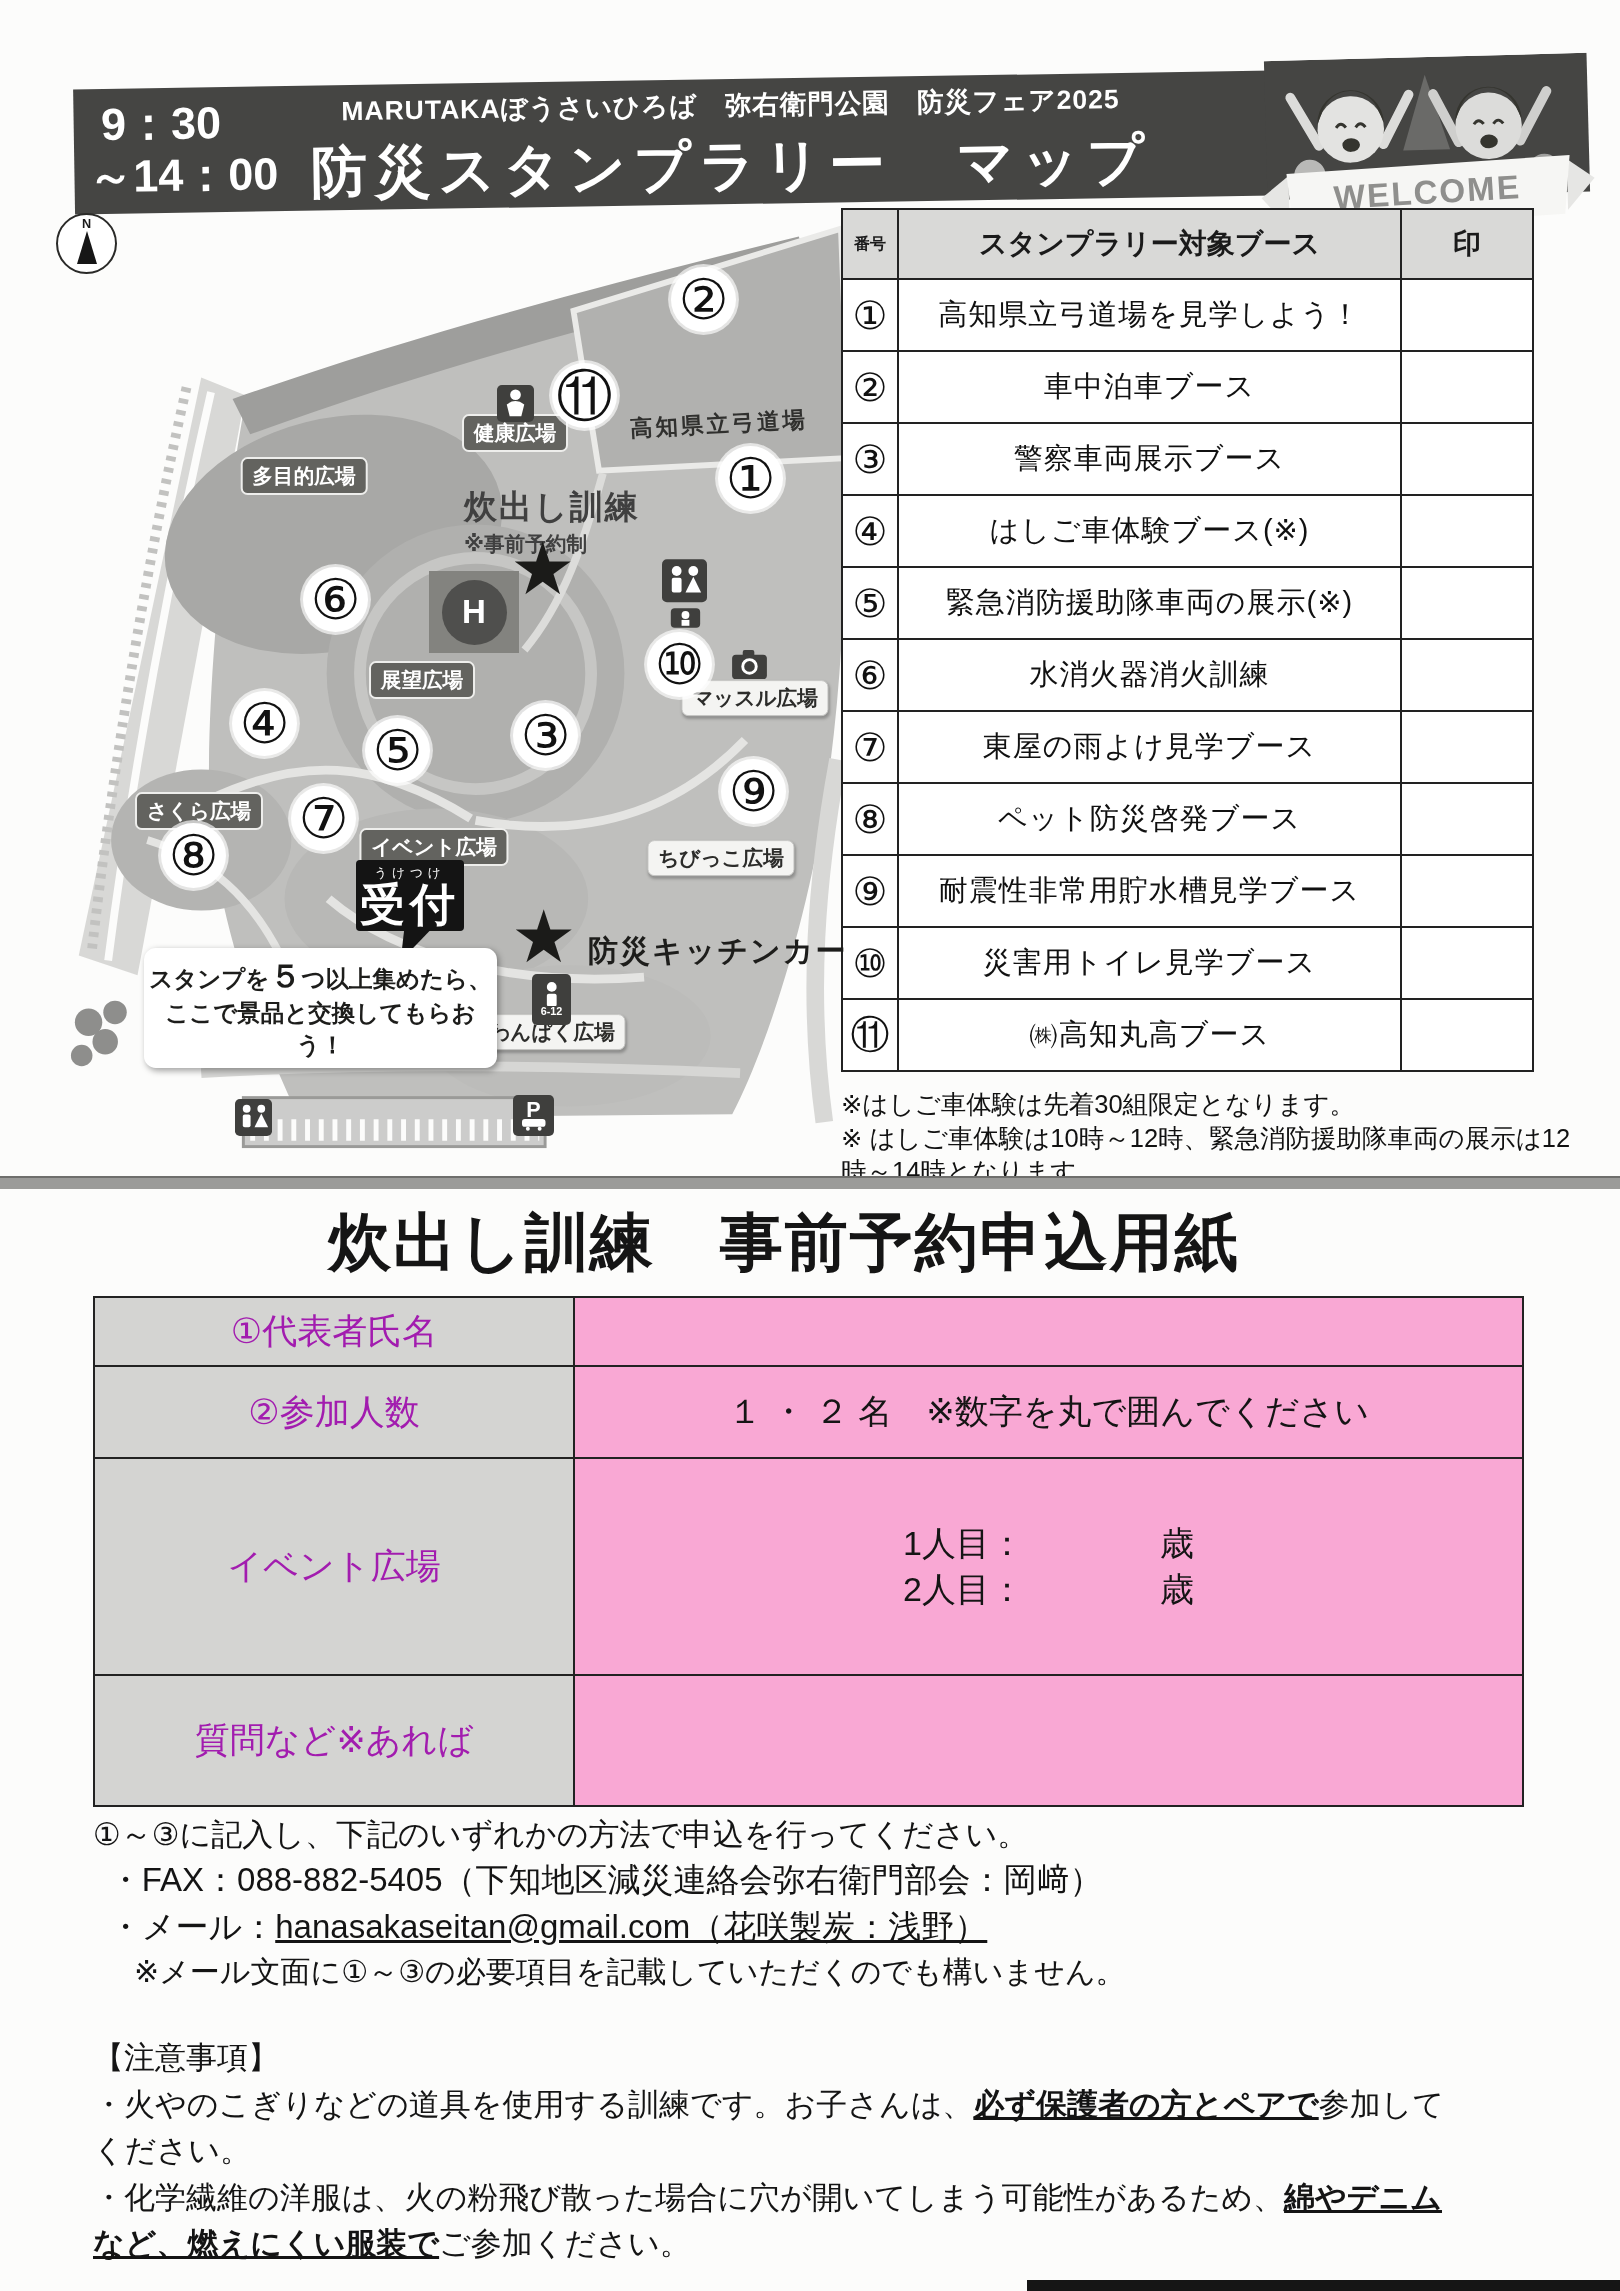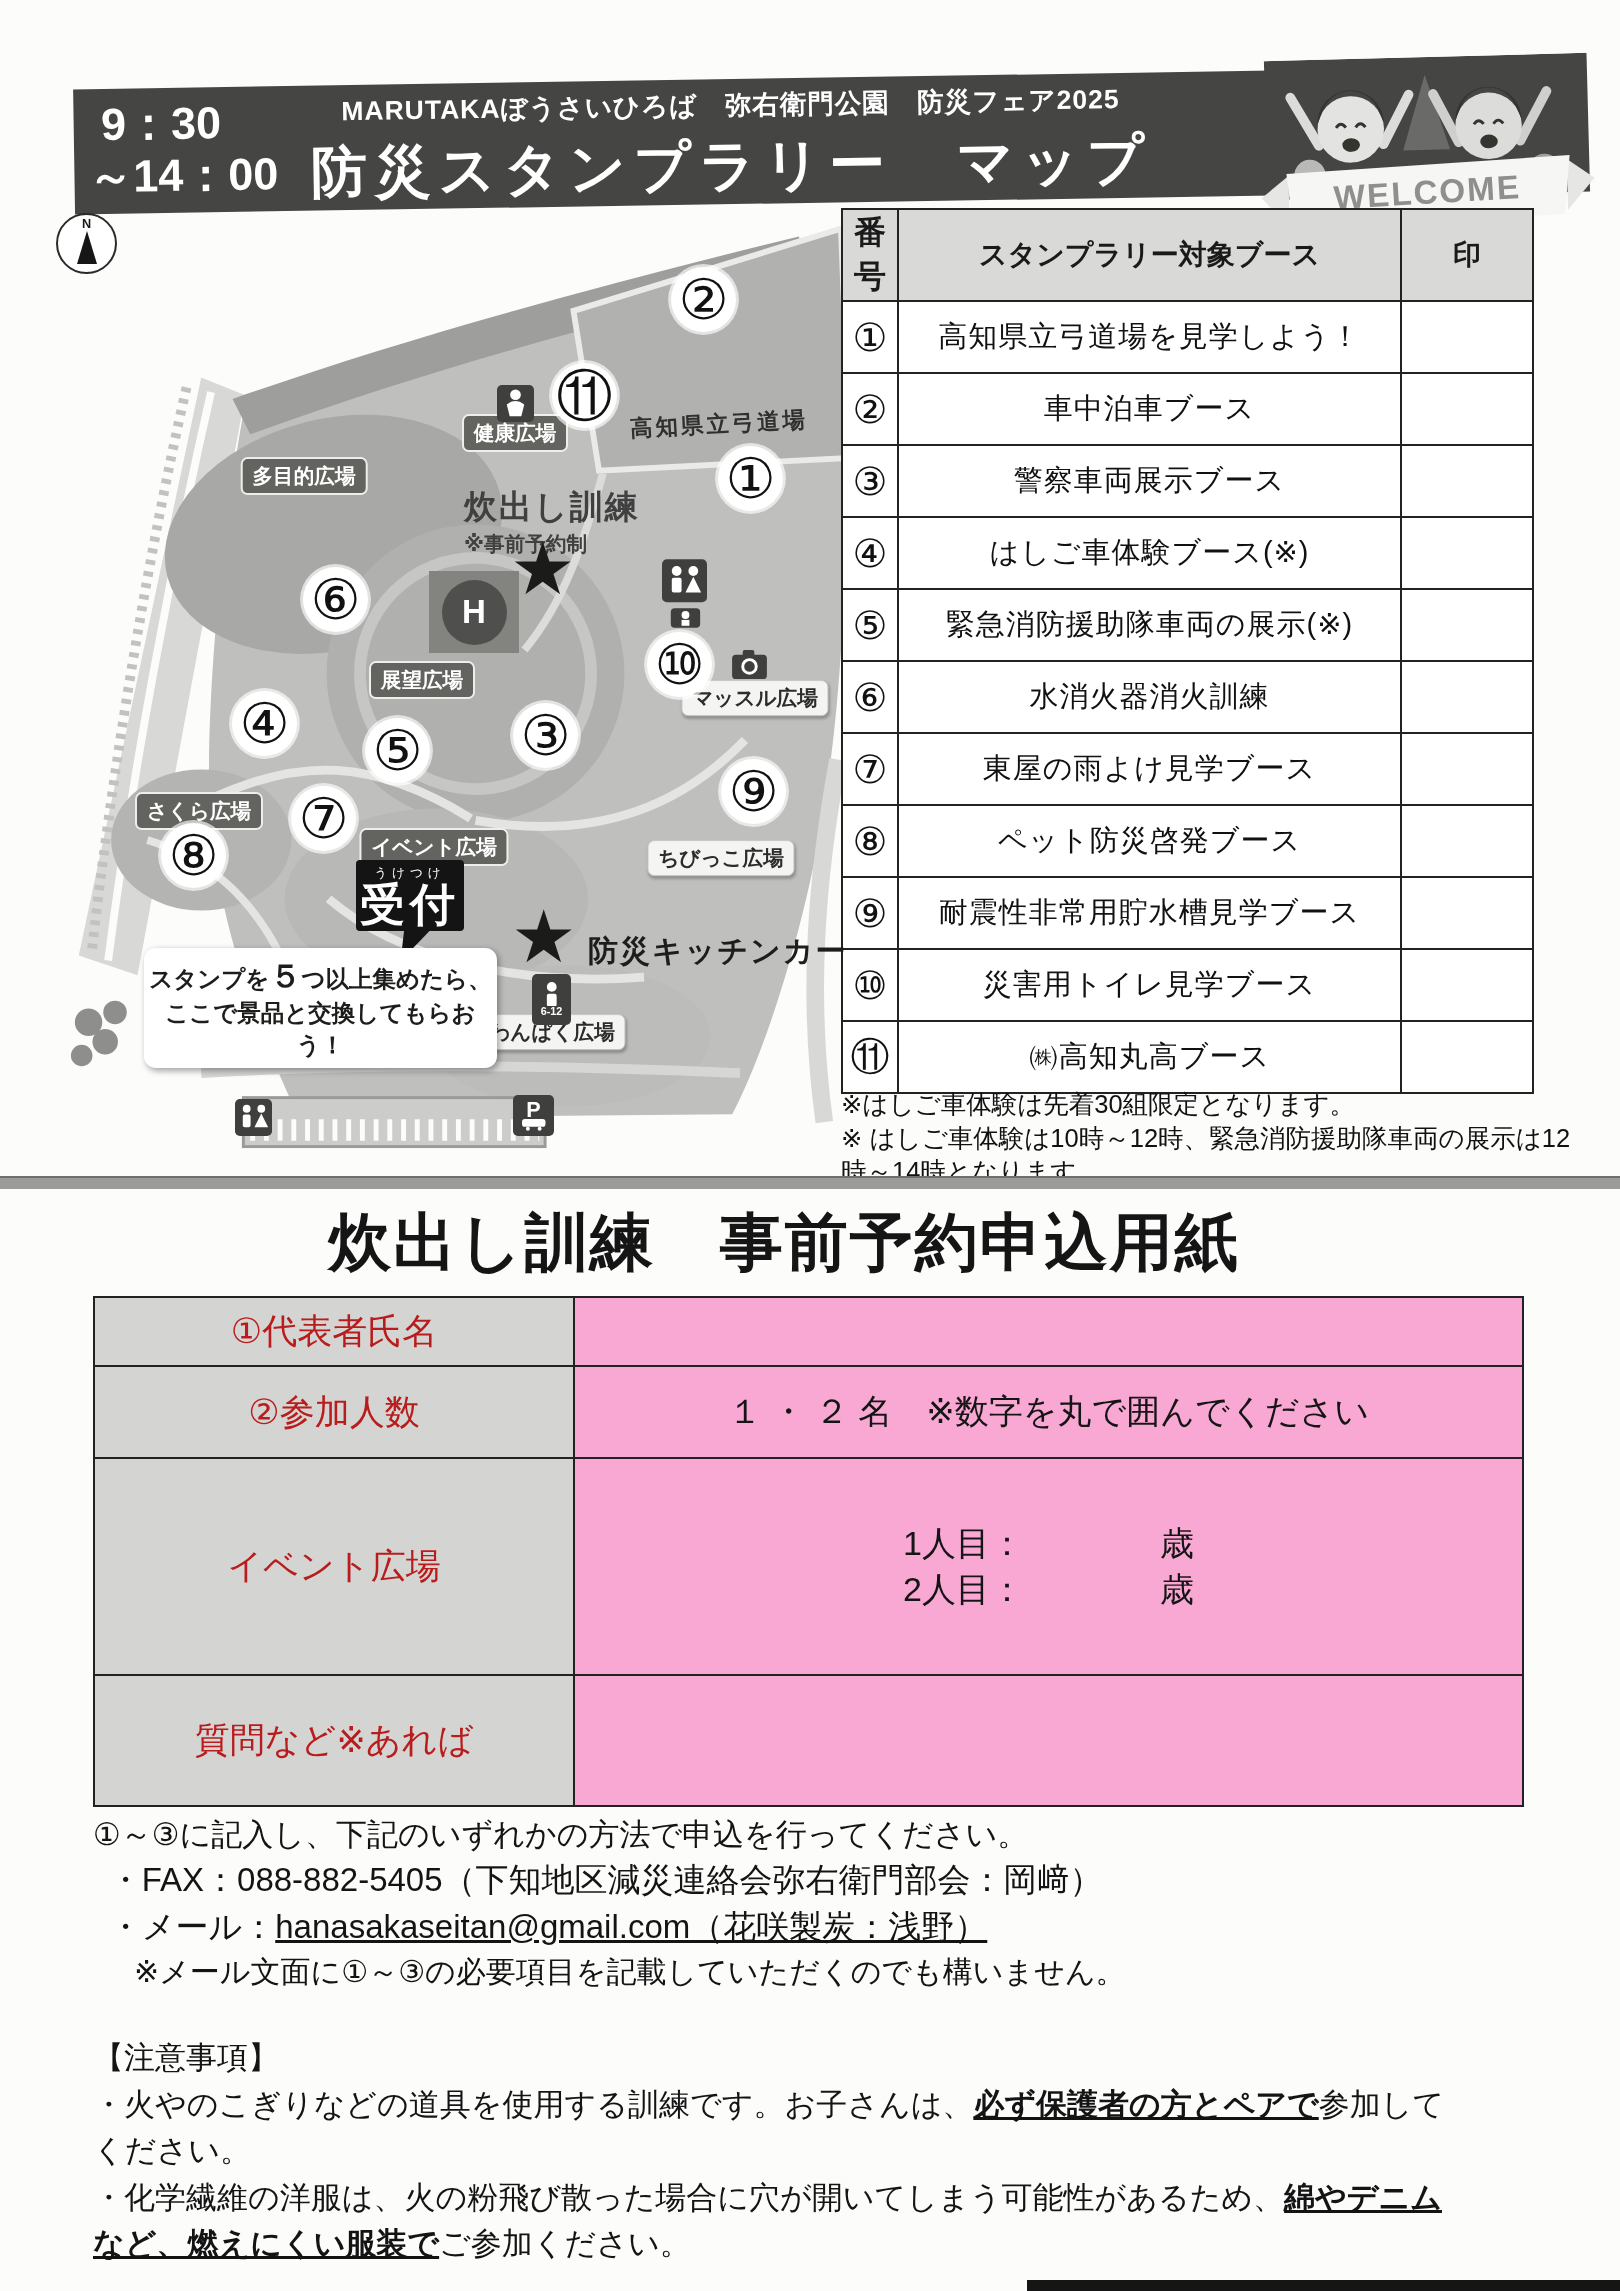--- a/index.html
+++ b/index.html
@@ -53,32 +53,32 @@
           color:#1d1d1b;line-height:1.35;padding:6.9px 3.9px;z-index:7;}
   .bubble .big{font-size:32px;}
   .icon-box{position:absolute;background:#3f3f3d;border-radius:4.9px;display:flex;flex-direction:column;
           align-items:center;justify-content:center;z-index:5;}
   .icon-box .range{color:#fff;font-size:10.8px;font-weight:bold;line-height:11.8px;}
   
   .booth{position:absolute;left:841px;top:208px;width:691px;border-collapse:collapse;
          table-layout:fixed;background:#fff;}
   .booth th,.booth td{border:2.5px solid #222;}
   .booth th{height:66px;background:#d9d9d7;font-size:28px;font-weight:bold;}
-  .booth th.h-no{font-size:32px;}
+  .booth th.h-no{font-size:16px;}
   .booth td{height:68px;text-align:center;}
   .booth td.c-no{font-family:"DejaVu Sans",sans-serif;font-size:39px;color:#111;}
   .booth td.c-name{font-size:29px;color:#111;letter-spacing:1px;}
   .notes{position:absolute;left:841px;top:1088px;width:747px;font-size:25.5px;line-height:1.32;color:#111;}
   
   .sep{position:absolute;left:0;top:1176px;width:1620px;height:10.8px;background:#9b9b99;border-top:2px solid #6e6e6c;}
   .form-title{position:absolute;left:235px;top:1200px;width:1098px;text-align:center;
          font-size:63px;font-weight:bold;letter-spacing:2px;color:#151515;}
   .form{position:absolute;left:93px;top:1296px;width:1429px;border-collapse:collapse;table-layout:fixed;}
   .form td{border:2.9px solid #222;}
-  .form td.lab{background:#d4d4d2;text-align:center;font-size:35px;color:#b91c1c;}
+  .form td.lab{background:#d4d4d2;text-align:center;font-size:35px;color:#a21caf;}
   .form td.val{background:#f9a8d4;text-align:center;font-size:34px;color:#151515;}
   .form .ages{display:flex;flex-direction:column;justify-content:space-around;height:100%;}
   
   .apply{position:absolute;left:93px;top:1813px;width:1402px;font-size:31px;line-height:1.42;color:#141414;}
   .apply .fax,.apply .mail{font-size:33px;padding-left:15.7px;}
   .apply .mnote{font-size:30px;padding-left:41px;}
   .apply .ul{text-decoration:underline;}
   .notice{position:absolute;left:93px;top:2035px;width:1353px;font-size:31px;line-height:1.5;color:#141414;}
   .notice .em{font-weight:bold;text-decoration:underline;}
   .bottom-bar{position:absolute;left:1027px;top:2280px;width:593px;height:11.8px;background:#151515;}

